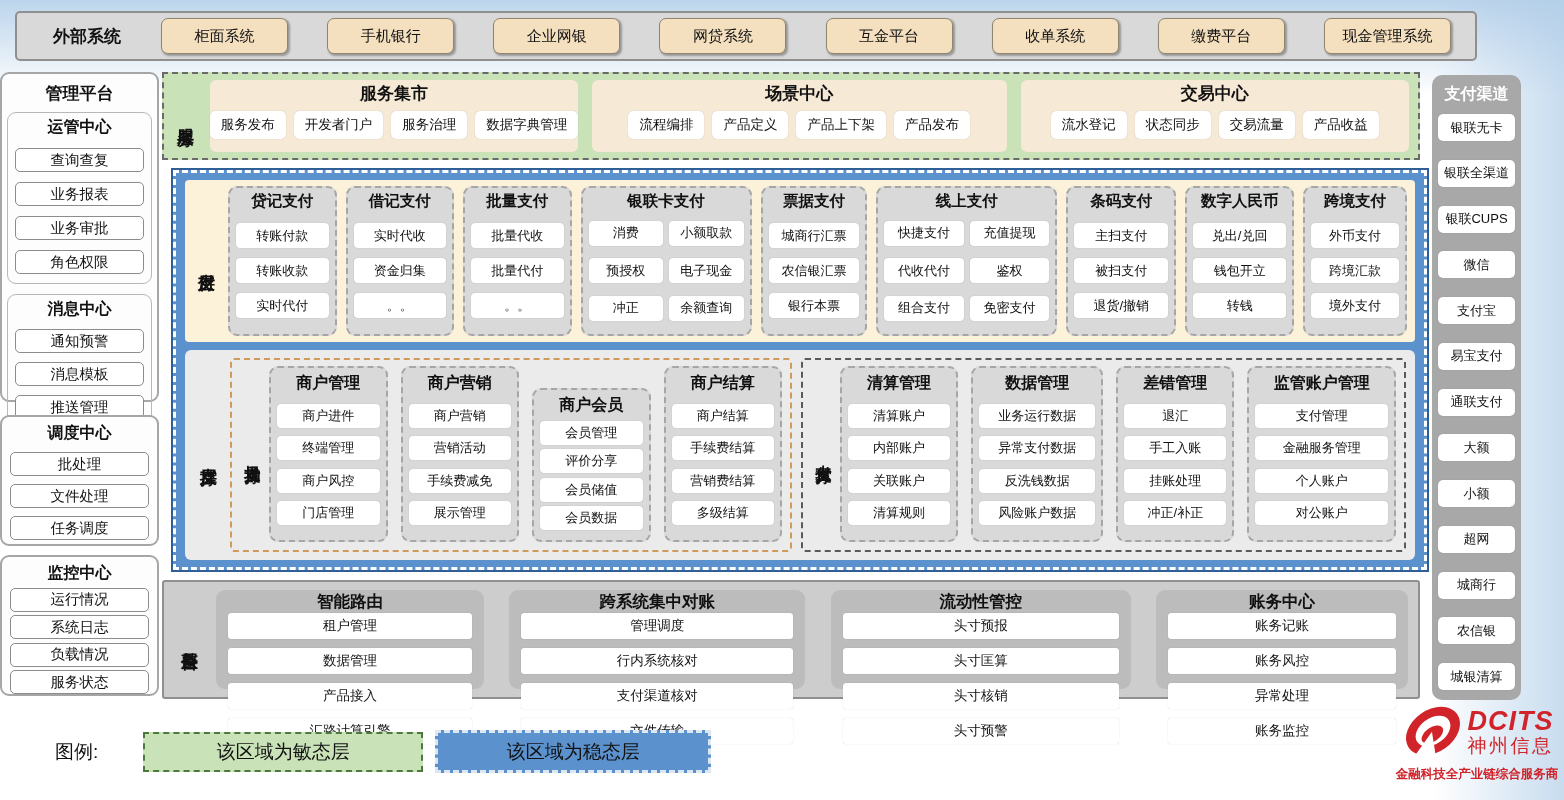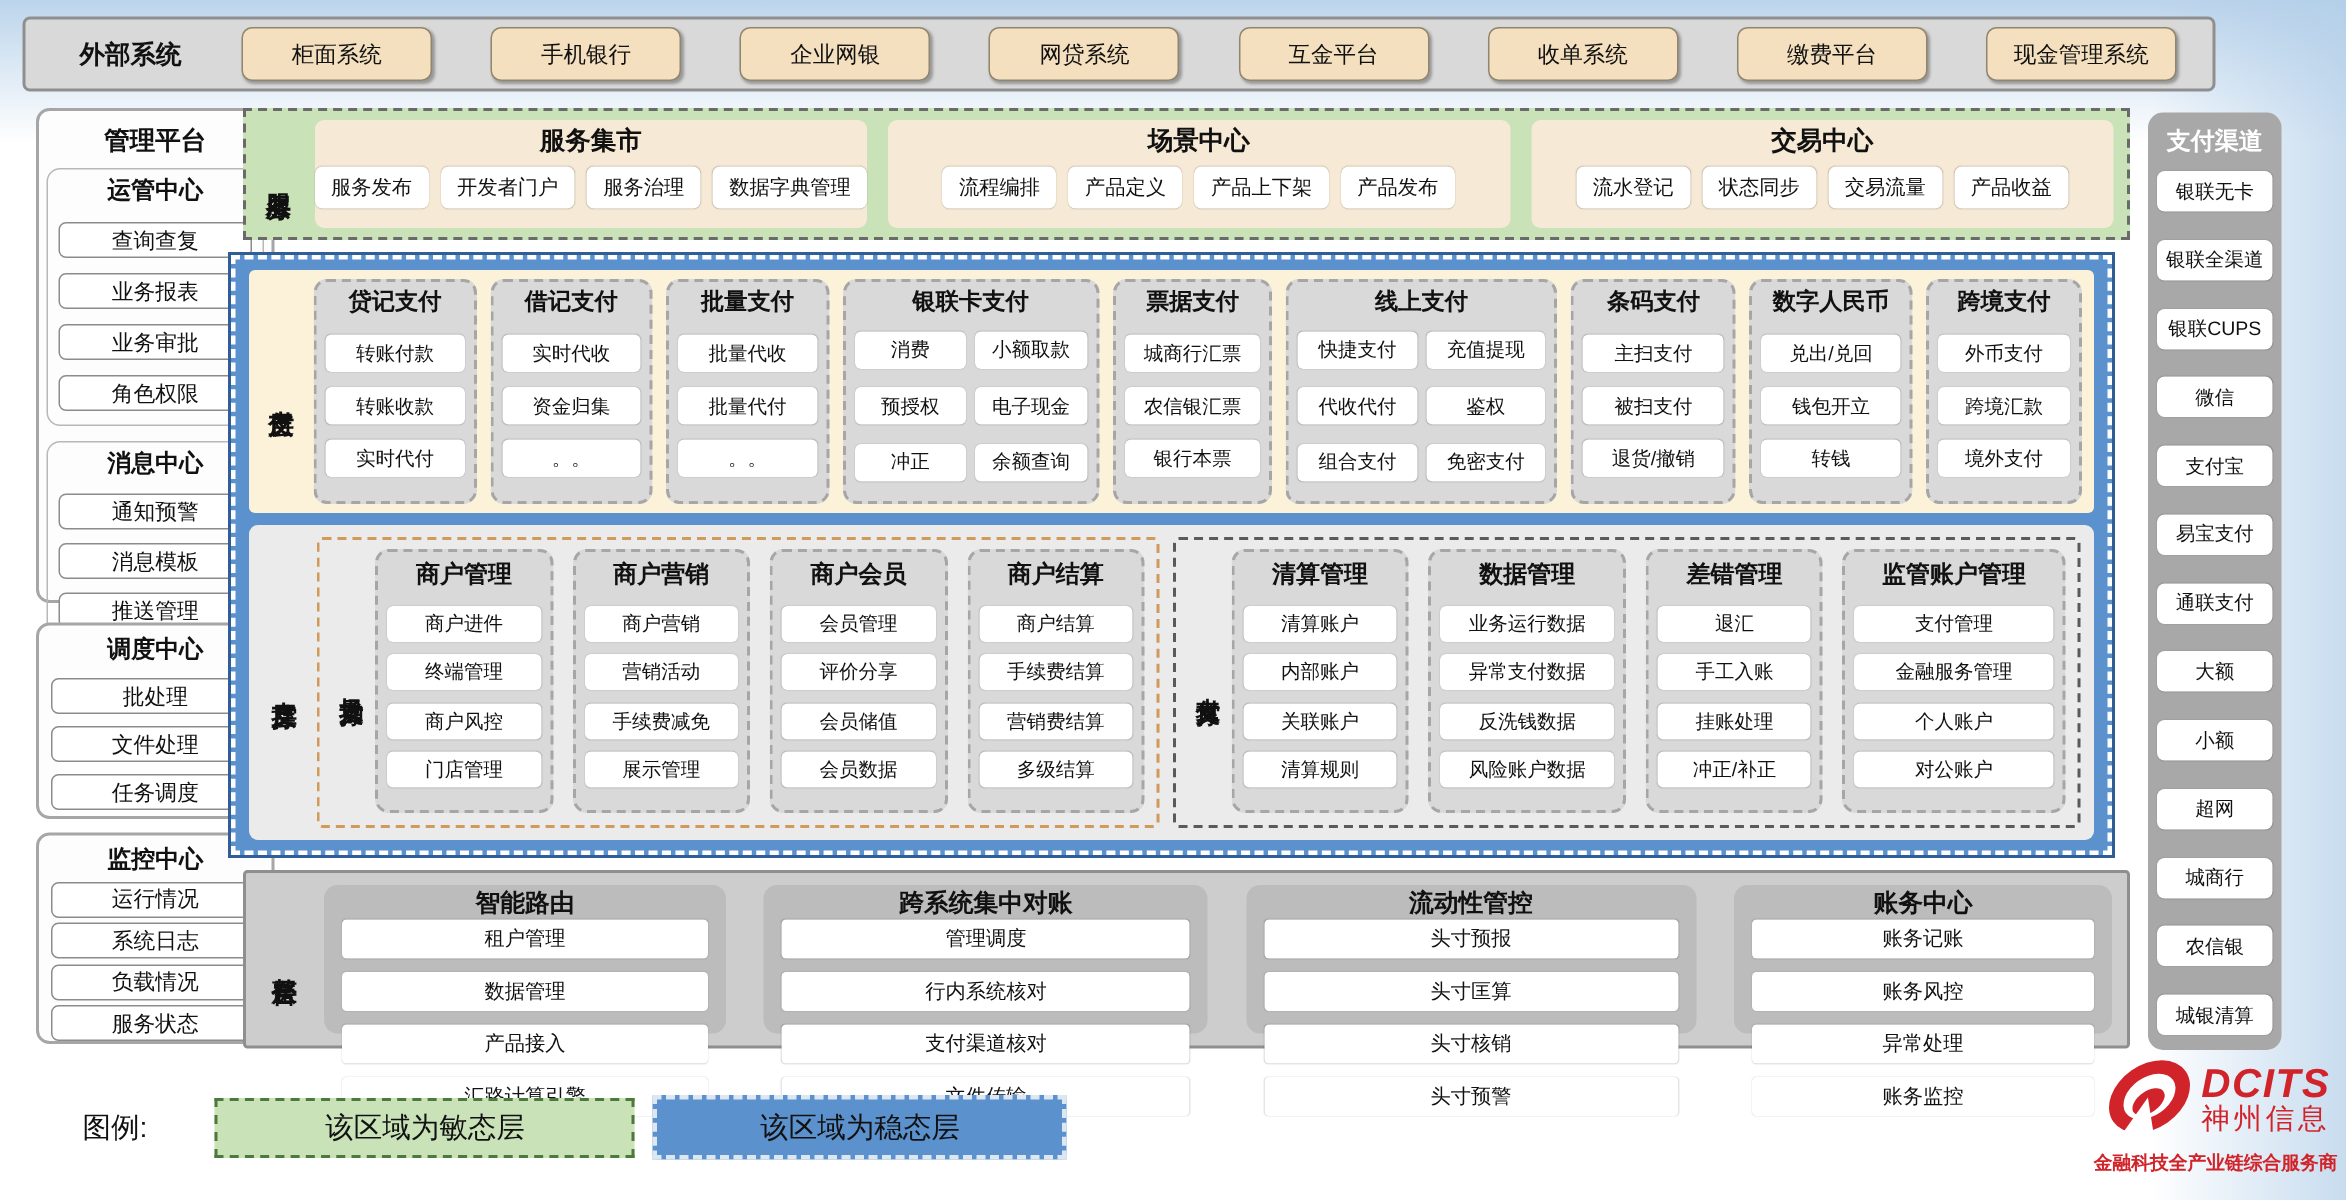--- a/index.html
+++ b/index.html
@@ -14,21 +14,21 @@
   .top-bar { position:absolute; left:15px; top:11px; width:1462px; height:50px;
     background:#d9d9d9; border:2px solid #8f8f8f; border-radius:5px;
     display:flex; align-items:center; padding:0 14px 0 36px; }
   .top-bar-label { font-size:17px; font-weight:bold; width:108px; flex:none; }
   .top-bar-items { flex:1; display:flex; justify-content:space-between; padding-right:10px; }
   .tan-btn { width:127px; height:36px; background:#f4dfbe; border:1px solid #90866f; border-radius:7px;
     display:flex; align-items:center; justify-content:center; font-size:15px;
     box-shadow:1.5px 1.5px 2px rgba(0,0,0,.3); }
 
   
-  .left-sidebar { position:absolute; left:24px; top:72px; width:159px; height:624px; }
+  .left-sidebar { position:absolute; left:0; top:72px; width:159px; height:624px; }
   .mp-box { background:#fdfdfd; border:2px solid #a6a6a6; border-radius:9px; padding:5px 5px 8px; height:330px; }
   .mp-title { text-align:center; font-weight:bold; font-size:17px; margin:3px 0 7px; }
   .mp-group { border:1.5px solid #b8b8b8; border-radius:9px; padding:2px 4px 9px; margin-bottom:10px; }
   .mp-standalone { background:#fdfdfd; border:2px solid #a6a6a6; border-radius:9px; padding:4px 5px 9px; }
   #mp-group-2 { margin-top:13px; height:131px; }
   #mp-group-3 { margin-top:9px;  height:141px; }
   .mp-group-title { text-align:center; font-weight:bold; font-size:16px; margin-top:2px; }
   .mp-btn { background:#fff; border:1px solid #8c8c8c; border-radius:5px; height:24px; margin:10px 3px 0;
     display:flex; align-items:center; justify-content:center; font-size:14.5px; white-space:nowrap; }
   #mp-group-1 .mp-btn { margin-top:9px; }
@@ -44,21 +44,21 @@
     background:#c9e2b8; border:2px dashed #6a6a6a; display:flex; padding:6px 9px; gap:13px; }
   .service-layer .v-label { width:24px; }
   .svc-group { background:#f6e9d5; border-radius:6px; padding:2px 10px 7px; display:flex; flex-direction:column; min-width:0; }
   .svc-title { text-align:center; font-weight:bold; font-size:17px; }
   .svc-items { flex:1; display:flex; align-items:center; justify-content:center; gap:8px; }
   .white-btn { background:#fff; display:flex; align-items:center; justify-content:center;
     font-size:13.5px; border-radius:4px; box-shadow:0 0 1px rgba(0,0,0,.25); white-space:nowrap; }
   .svc-item { padding:5px 11px; border-radius:5px; }
 
   
-  .stable-outer { position:absolute; left:152px; top:168px; width:1258px; height:404px;
+  .stable-outer { position:absolute; left:171px; top:168px; width:1258px; height:404px;
     background:#5b92ce; border:2px solid #2f5f96; }
   .stable-inner { width:100%; height:100%; border:3px dashed #fff; padding:7px 9px;
     display:flex; flex-direction:column; gap:8px; }
 
   
   .payment-panel { height:162px; flex:none; background:#fbf2d9; border-radius:4px;
     display:flex; padding:6px 8px; gap:9px; }
   .payment-panel .v-label { width:26px; }
   .dash-col { background:#d9d9d9; border:2px dashed #a6a6a6; border-radius:9px;
     padding:3px 6px 6px; display:flex; flex-direction:column; min-width:0; }
@@ -299,21 +299,21 @@
                 </div>
                 <div class="dash-col sup-col" style="flex: 1 1 0px;">
                   <div class="col-title">商户营销</div>
                   <div class="col-items">
                     <div class="white-btn col-item">商户营销</div>
                     <div class="white-btn col-item">营销活动</div>
                     <div class="white-btn col-item">手续费减免</div>
                     <div class="white-btn col-item">展示管理</div>
                   </div>
                 </div>
-                <div class="dash-col sup-col" style="flex: 1 1 0px;">
+                <div class="dash-col sup-col" style="flex: 1 1 0px; margin-top: 22px;">
                   <div class="col-title">商户会员</div>
                   <div class="col-items">
                     <div class="white-btn col-item">会员管理</div>
                     <div class="white-btn col-item">评价分享</div>
                     <div class="white-btn col-item">会员储值</div>
                     <div class="white-btn col-item">会员数据</div>
                   </div>
                 </div>
                 <div class="dash-col sup-col" style="flex: 1 1 0px;">
                   <div class="col-title">商户结算</div>

